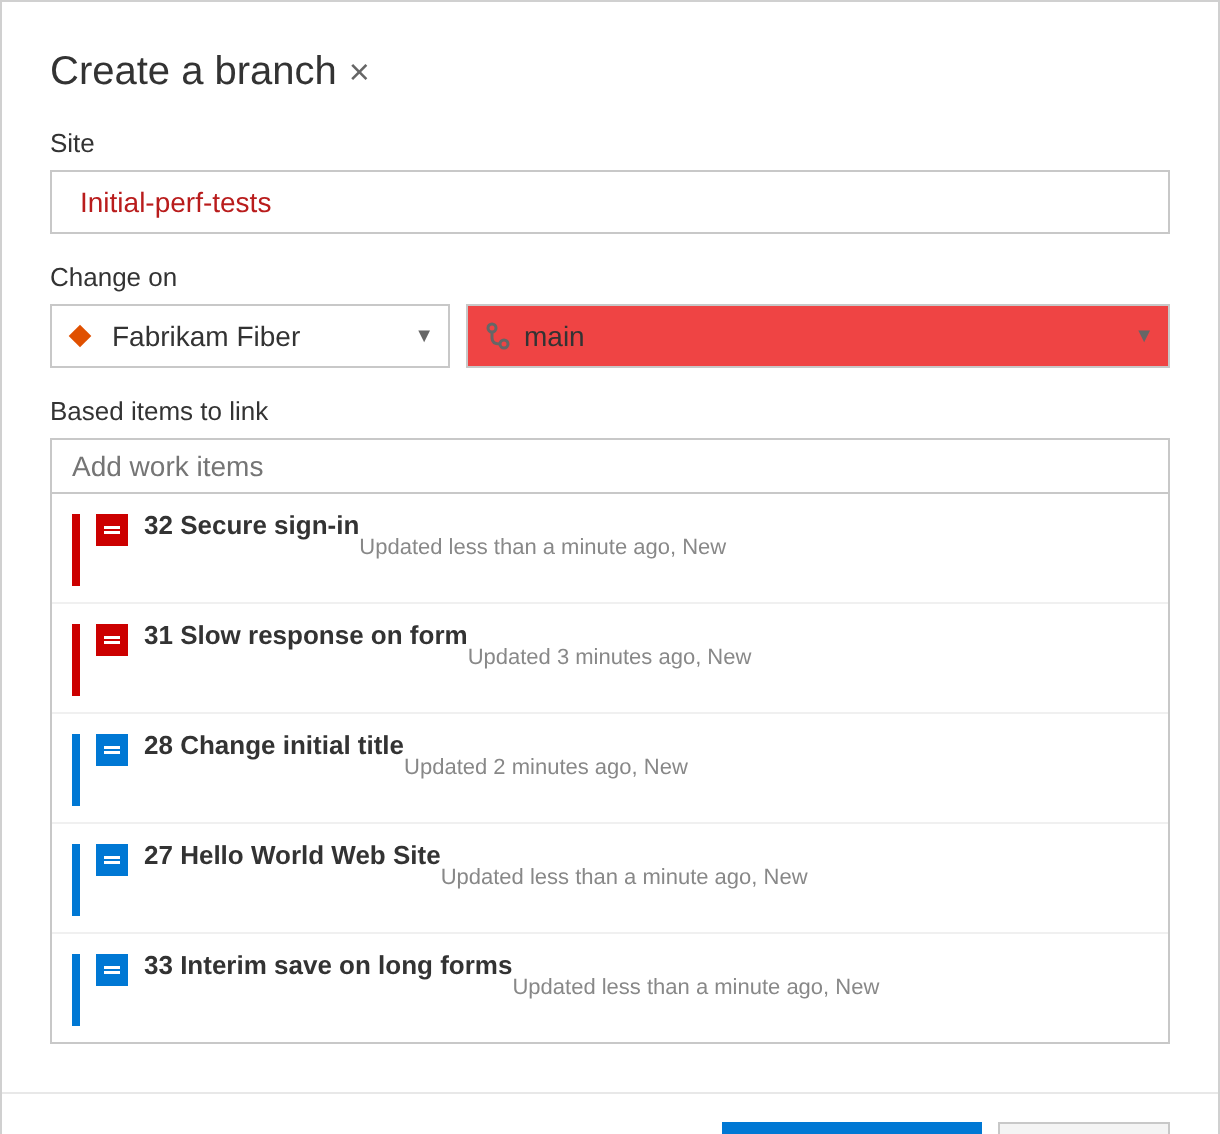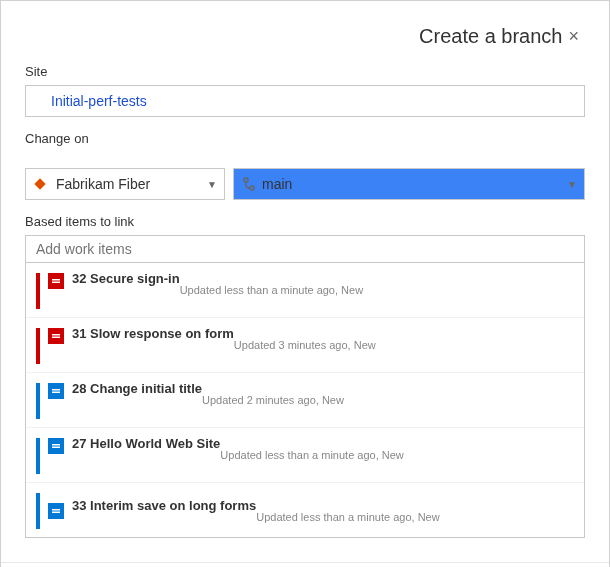--- a/index.html
+++ b/index.html
@@ -18,21 +18,21 @@
       min-height: 567px;
       border: 1px solid #d0d0d0;
       box-shadow: 0 4px 20px rgba(0,0,0,0.2);
       position: relative;
       display: flex;
       flex-direction: column;
     }
     .dialog-header {
       display: flex;
       align-items: flex-start;
-      justify-content: flex-end;
+      justify-content: flex-start;
       padding: 24px 24px 16px 24px;
     }
     .dialog-title {
       font-size: 20px;
       font-weight: 400;
       color: #333;
     }
     .close-button {
       background: none;
       border: none;
@@ -49,31 +49,31 @@
       flex-direction: column;
     }
     .field-label {
       font-size: 13px;
       color: #333;
       margin-bottom: 6px;
     }
     .text-input {
       width: 100%;
       border: 1px solid #c8c8c8;
-      padding: 6px 25px;
-      font-size: 14px;
-      color: #1d4ed8;
+      padding: 6px 14px;
+      font-size: 14px;
+      color: #b91c1c;
       outline: none;
       height: 32px;
     }
     .section { margin-bottom: 14px; }
     .based-on-row {
       display: flex;
       gap: 8px;
-      margin-top: 22px;
+      margin-top: 6px;
     }
     .select-wrapper {
       position: relative;
       display: flex;
       align-items: center;
     }
     .repo-select {
       appearance: none;
       border: 1px solid #c8c8c8;
       background: #fff;
@@ -81,21 +81,21 @@
       font-size: 14px;
       color: #333;
       height: 32px;
       cursor: pointer;
       outline: none;
       min-width: 200px;
     }
     .branch-select {
       appearance: none;
       border: 1px solid #c8c8c8;
-      background: #3b82f6;
+      background: #ef4444;
       padding: 5px 30px 5px 28px;
       font-size: 14px;
       color: #333;
       height: 32px;
       cursor: pointer;
       outline: none;
       min-width: 200px;
       flex: 1;
     }
     .select-chevron {
@@ -139,21 +139,21 @@
       border-top: none;
       flex: 1;
     }
     .work-item {
       display: flex;
       align-items: flex-start;
       padding: 8px 10px;
       border-bottom: 1px solid #f0f0f0;
       gap: 8px;
     }
-    .work-item:last-child { border-bottom: none; align-items: center; }
+    .work-item:last-child { border-bottom: none; }
     .wi-color-bar {
       width: 4px;
       min-height: 36px;
       flex-shrink: 0;
       margin-top: 2px;
     }
     .wi-icon-box {
       width: 16px;
       height: 16px;
       flex-shrink: 0;

